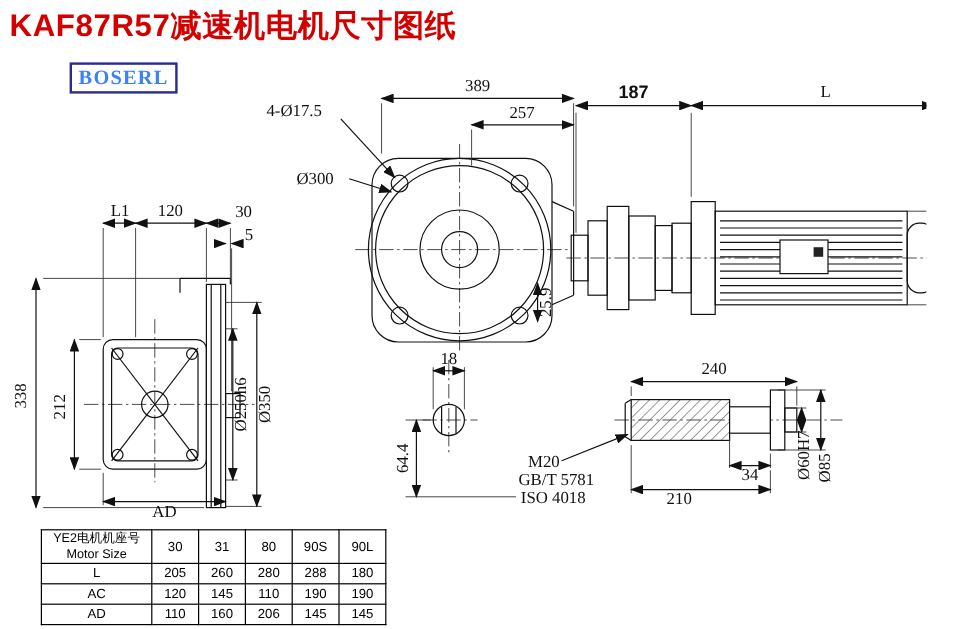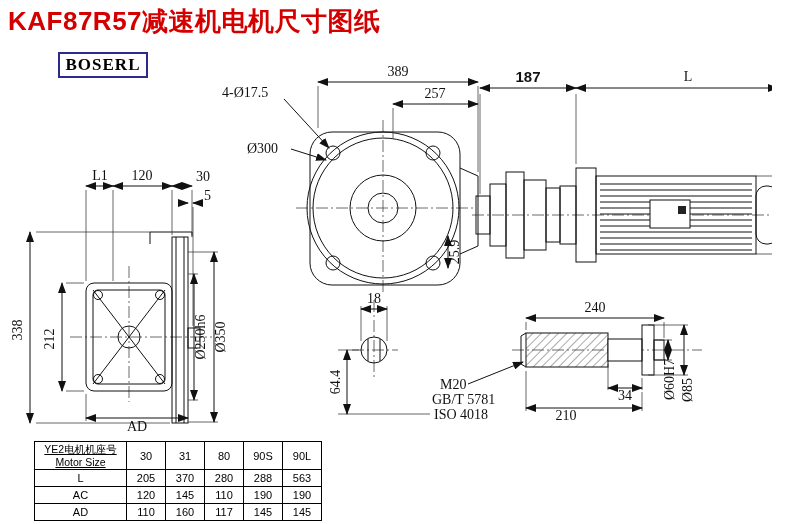--- a/index.html
+++ b/index.html
@@ -1,29 +1,29 @@
 <!DOCTYPE html>
 <html><head>
 <meta charset="utf-8">
 <style>
   * { margin:0; padding:0; box-sizing:border-box; }
   html,body { width:800px; height:524px; background:#fff; font-family:"Liberation Sans",sans-serif; }
   .page { position:relative; width:772px; height:524px; background:#fff; overflow:hidden; }
   .title { position:absolute; left:8px; top:4px; font-size:26px; font-weight:bold; color:#d40000; letter-spacing:0.5px; }
   .logo { position:absolute; left:58px; top:52px; width:90px; height:26px; border:2px solid #2a2a8f;
-          color:#000000; font-family:"Liberation Serif",serif; font-weight:bold; font-size:17px;
+          color:#3b82f6; font-family:"Liberation Serif",serif; font-weight:bold; font-size:17px;
           display:flex; align-items:center; justify-content:center; letter-spacing:1px; background:#fff; }
   svg.drawing { position:absolute; left:0; top:0; }
   svg text { font-family:"Liberation Serif",serif; font-size:14px; fill:#111; stroke:none; }
   svg text.dim-bold { font-family:"Liberation Sans",sans-serif; font-weight:bold; font-size:15px; }
   .cl { stroke:#444; stroke-width:0.8; stroke-dasharray:12 3 2 3; }
   .ext { stroke:#333; stroke-width:0.75; }
   table.spec { position:absolute; left:34px; top:441px; border-collapse:collapse; font-size:11px; color:#000; background:#fff; }
   .spec td { border:1px solid #000; text-align:center; padding:1px 3px; height:17px; min-width:39px; }
-  .spec td.lbl { min-width:92px; font-size:10.5px; line-height:1.2;text-decoration:underline; }
+  .spec td.lbl { min-width:92px; font-size:10.5px; line-height:1.2; }
 </style>
 </head>
 <body>
 
 <div class="page">
 
   <div class="title">KAF87R57减速机电机尺寸图纸</div>
   <div class="logo">BOSERL</div>
 
   <svg class="drawing" width="800" height="524" viewBox="0 0 800 524">
@@ -226,37 +226,37 @@
         </td>
         <td>30</td>
         <td>31</td>
         <td>80</td>
         <td>90S</td>
         <td>90L</td>
       </tr>
       <tr>
         <td>L</td>
         <td>205</td>
-        <td>370</td>
+        <td>260</td>
         <td>280</td>
         <td>288</td>
-        <td>563</td>
+        <td>180</td>
       </tr>
       <tr>
         <td>AC</td>
         <td>120</td>
         <td>145</td>
         <td>110</td>
         <td>190</td>
         <td>190</td>
       </tr>
       <tr>
         <td>AD</td>
         <td>110</td>
         <td>160</td>
-        <td>117</td>
+        <td>206</td>
         <td>145</td>
         <td>145</td>
       </tr>
     </tbody>
   </table>
 
 </div>
 
 </body></html>

